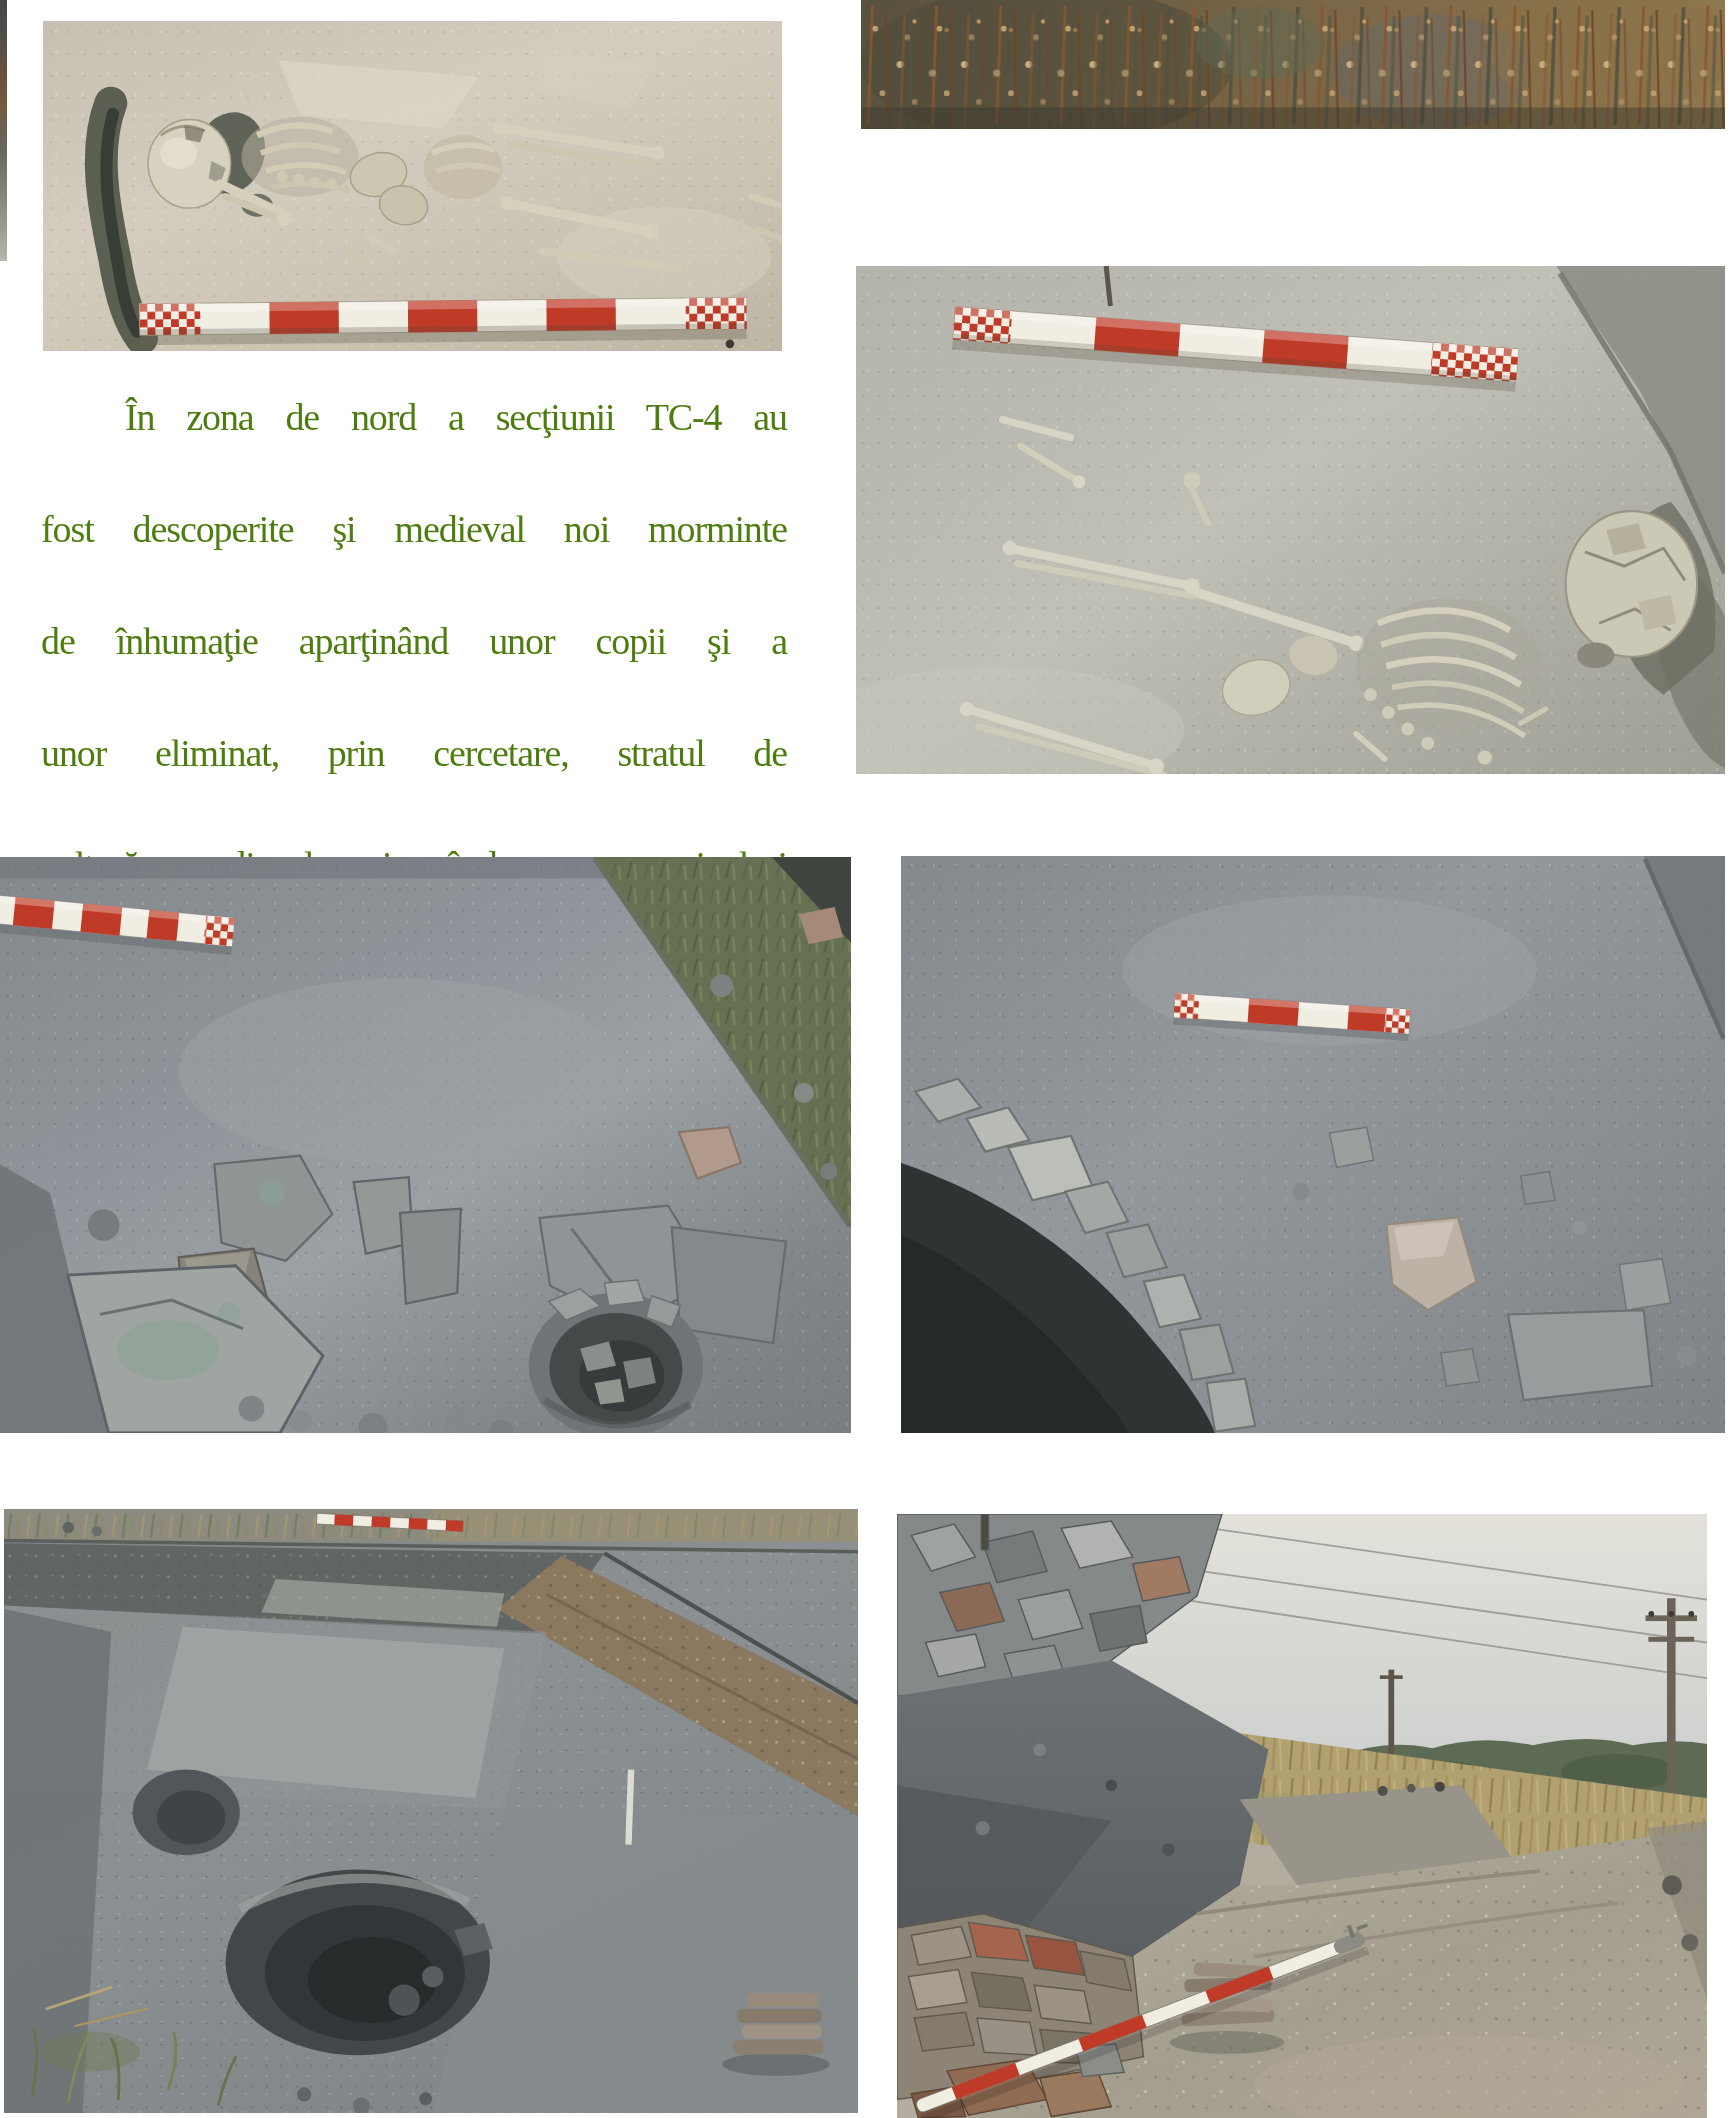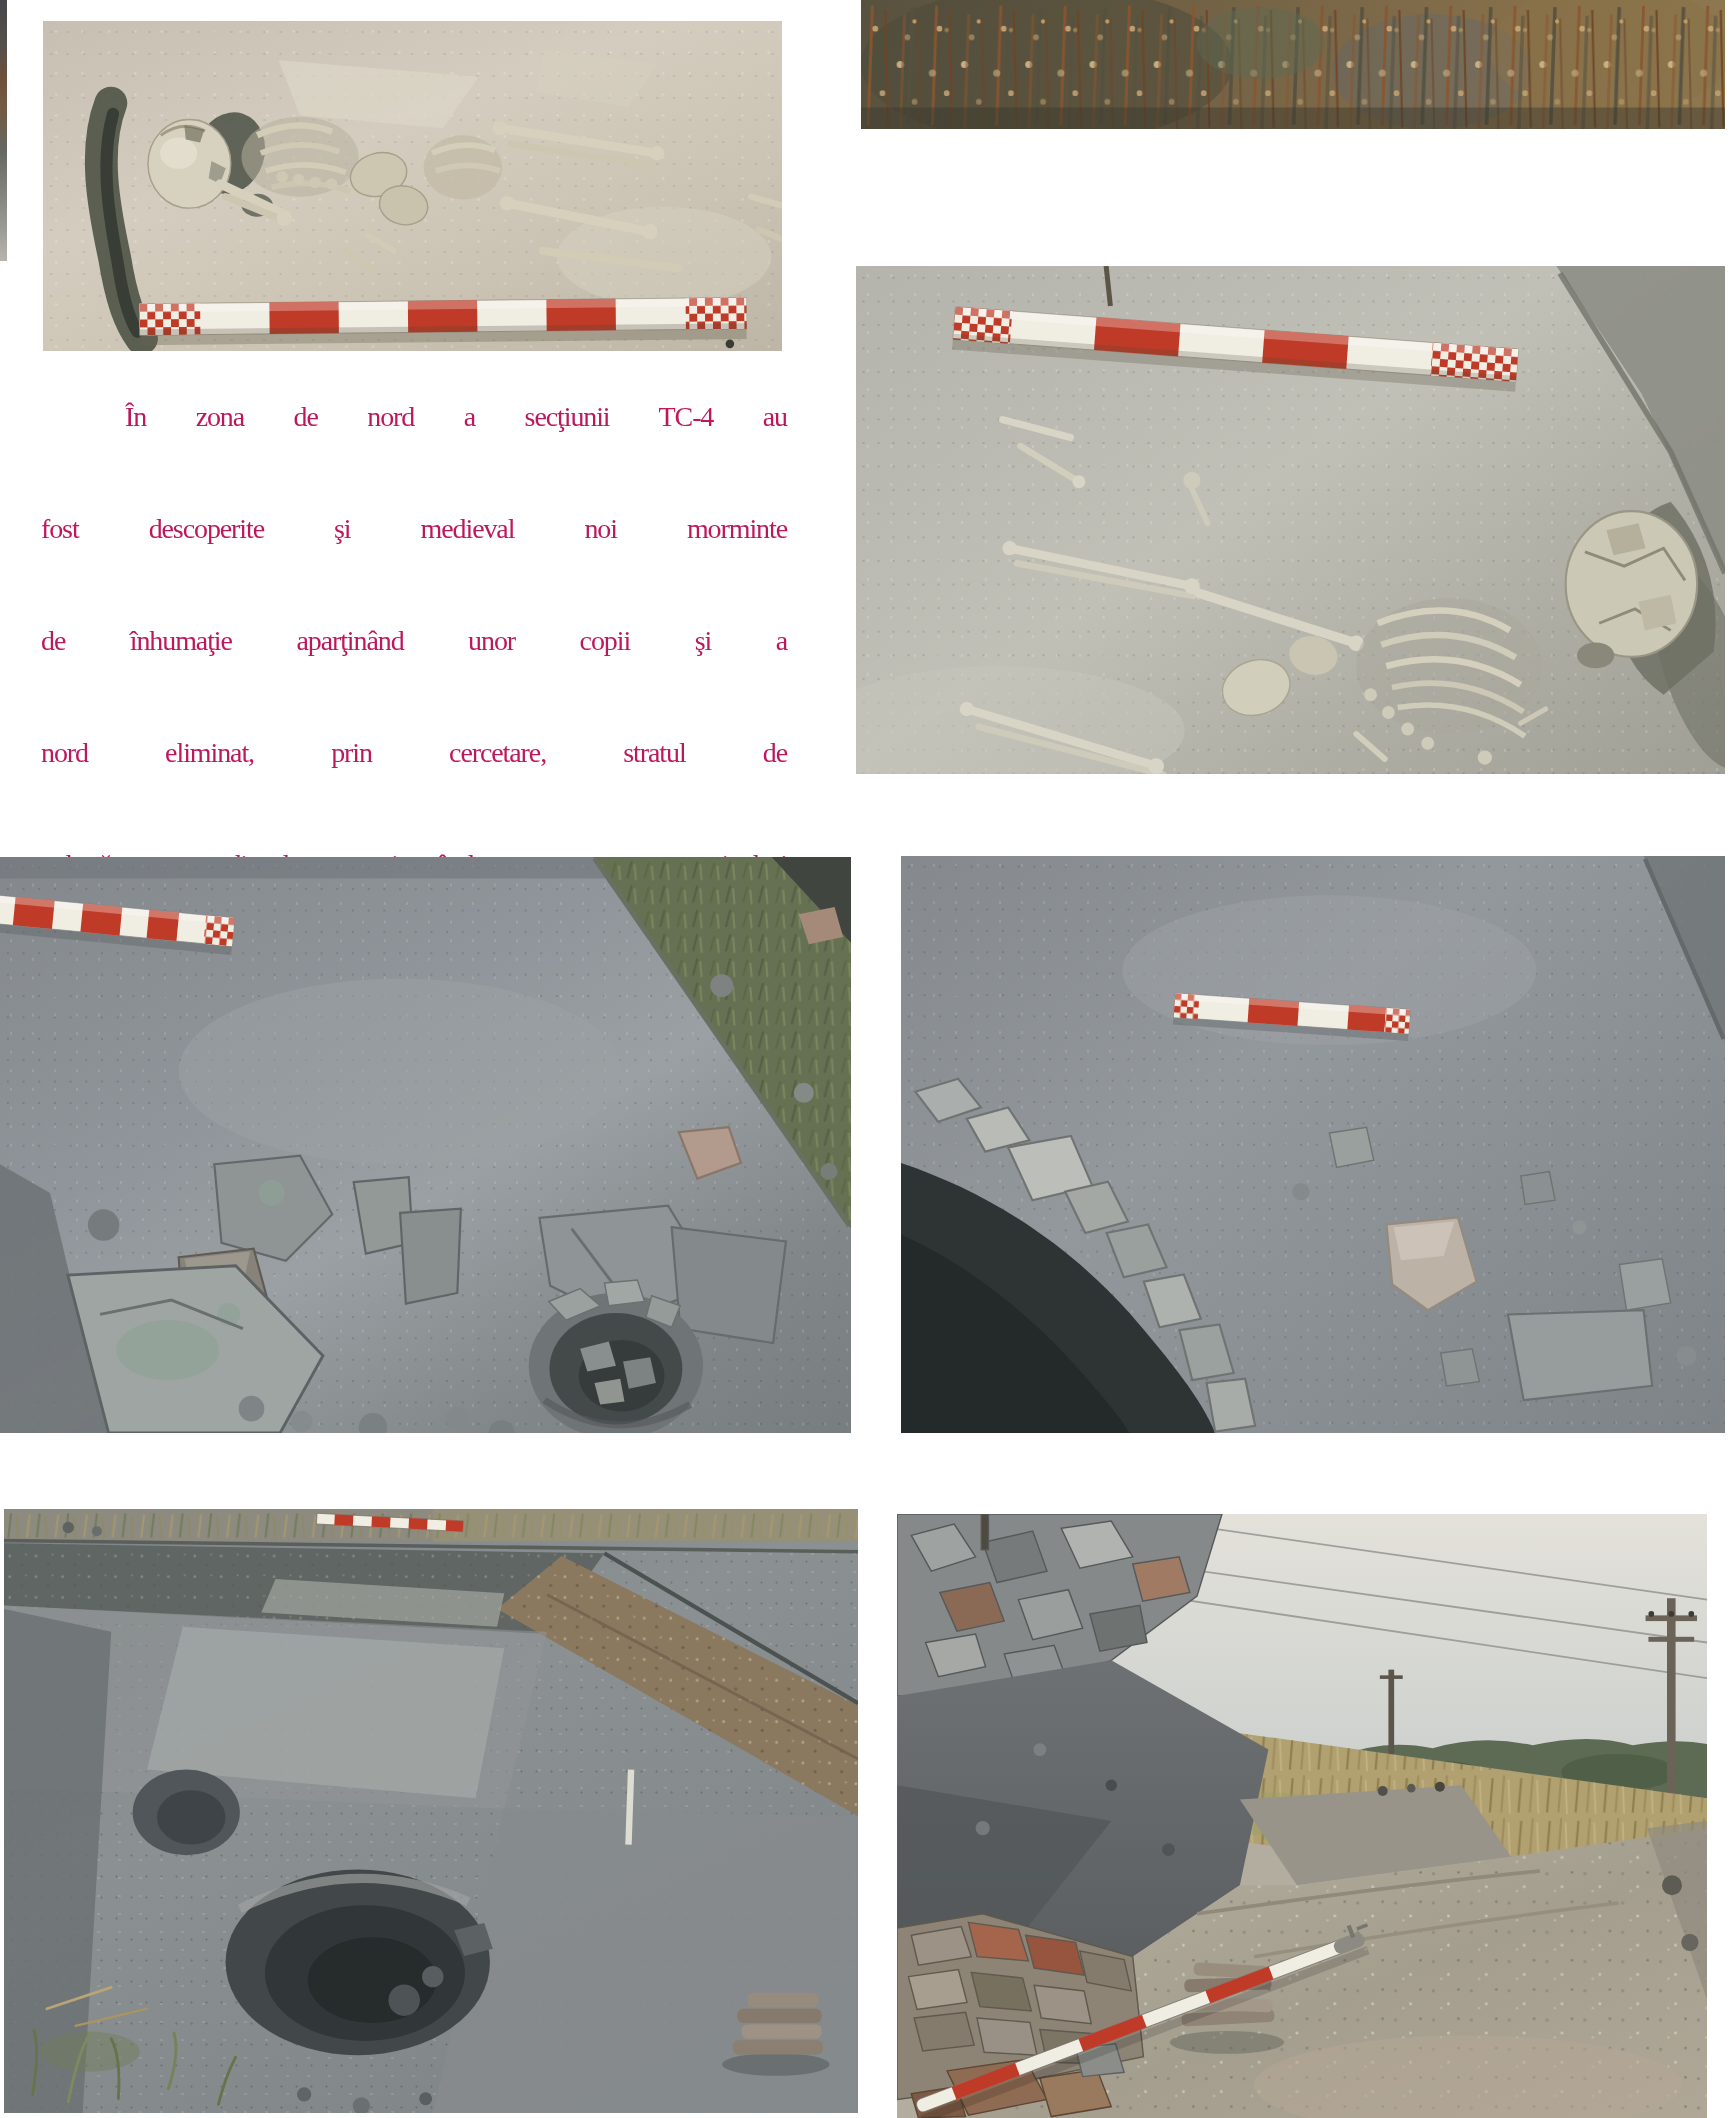--- a/index.html
+++ b/index.html
@@ -33,22 +33,22 @@
       radial-gradient(circle, rgba(255,255,255,.12) 1.1px, transparent 1.5px),
       radial-gradient(circle, rgba(20,25,30,.18) 0.9px, transparent 1.4px),
       linear-gradient(155deg,#7f8486 0%,#8b9092 40%,#84898b 70%,#7c8183 100%);
     background-size:21px 18px,15px 21px,100% 100%;}
   .veg-base{background:linear-gradient(100deg,#57513f 0%,#6e5f44 30%,#7b6848 55%,#86704b 75%,#8d7850 100%);}
   .tr2-base{background:#b3ada0;}
 
   .edge-strip{position:absolute;left:0;top:0;width:7.1px;height:261px;
     background:linear-gradient(#46474b 0%,#55504a 18%,#6b4f3c 28%,#75593f 40%,#666862 58%,#84857f 75%,#9b9c96 88%,#b8b4ac 100%);}
 
-  .body-text{position:absolute;left:41px;top:389px;width:746px;color:#be185d;
-    font-size:28px;line-height:56px;letter-spacing:-1.1px;margin:0;}
+  .body-text{position:absolute;left:41px;top:389px;width:746px;color:#4d7c0f;
+    font-size:38px;line-height:56px;letter-spacing:-1.1px;margin:0;}
   .jline{display:block;text-align:justify;}
   .jline::after{content:"";display:inline-block;width:100%;height:0;}
   .lastline{display:block;text-align:left;}
   .indent{padding-left:84px;}
 </style>
 </head>
 <body>
 
 <div class="page">
 
@@ -252,21 +252,21 @@
         <circle cx="880" cy="688" r="10" fill="#cfcbba"></circle>
         <line x1="930" y1="640" x2="965" y2="620" stroke="#cdc8b6" stroke-width="7"></line>
       </g>
     </svg>
   </div>
 
   <p class="body-text">
     <span class="jline indent">În zona de nord a secţiunii TC-4 au</span>
     <span class="jline">fost descoperite şi medieval noi morminte</span>
     <span class="jline">de înhumaţie aparţinând unor copii şi a</span>
-    <span class="jline">nord eliminat, prin cercetare, stratul de</span>
+    <span class="jline">unor eliminat, prin cercetare, stratul de</span>
     <span class="jline">cultură medieval, ajungându-se pe niveluri</span>
     <span class="lastline">romano-bizantine.</span>
   </p>
 
   <div class="photo sed-cool1" style="left:0;top:857px;width:851px;height:576px;">
     <svg viewBox="0 0 1191 806" preserveAspectRatio="none">
       <defs>
         <pattern id="p1chk" width="20" height="20" patternUnits="userSpaceOnUse">
           <rect width="20" height="20" fill="#f0ede3"></rect>
           <rect width="10" height="10" fill="#bf3b28"></rect>

